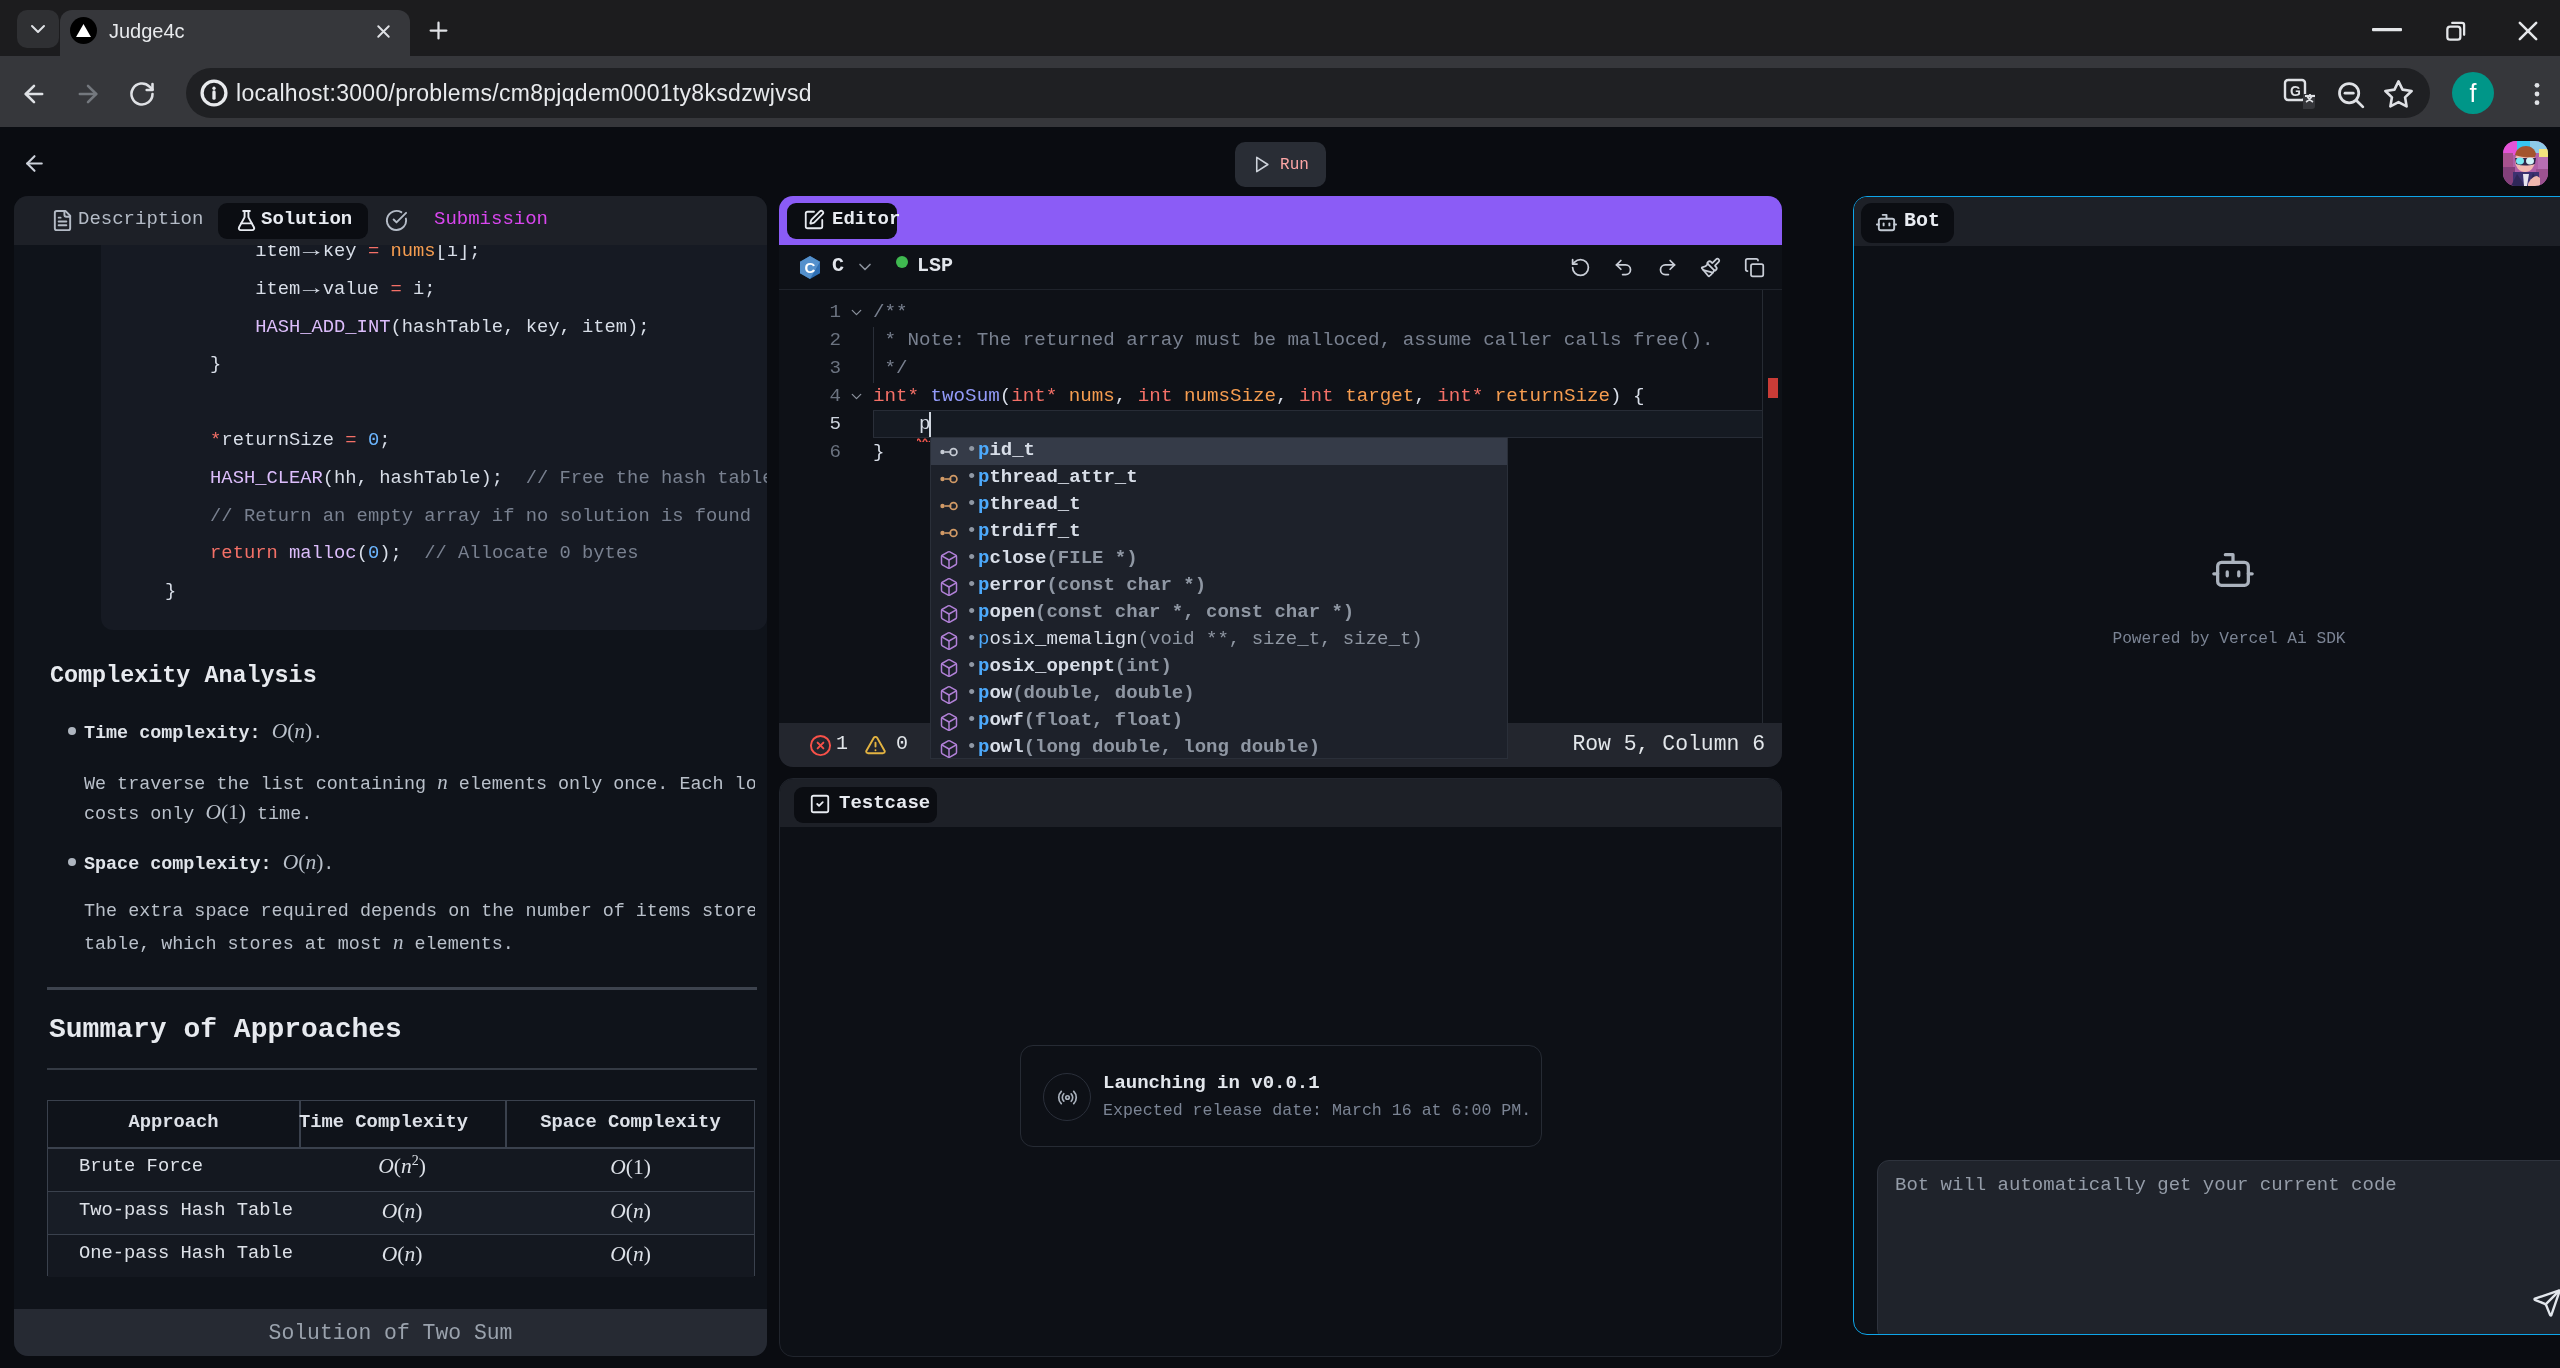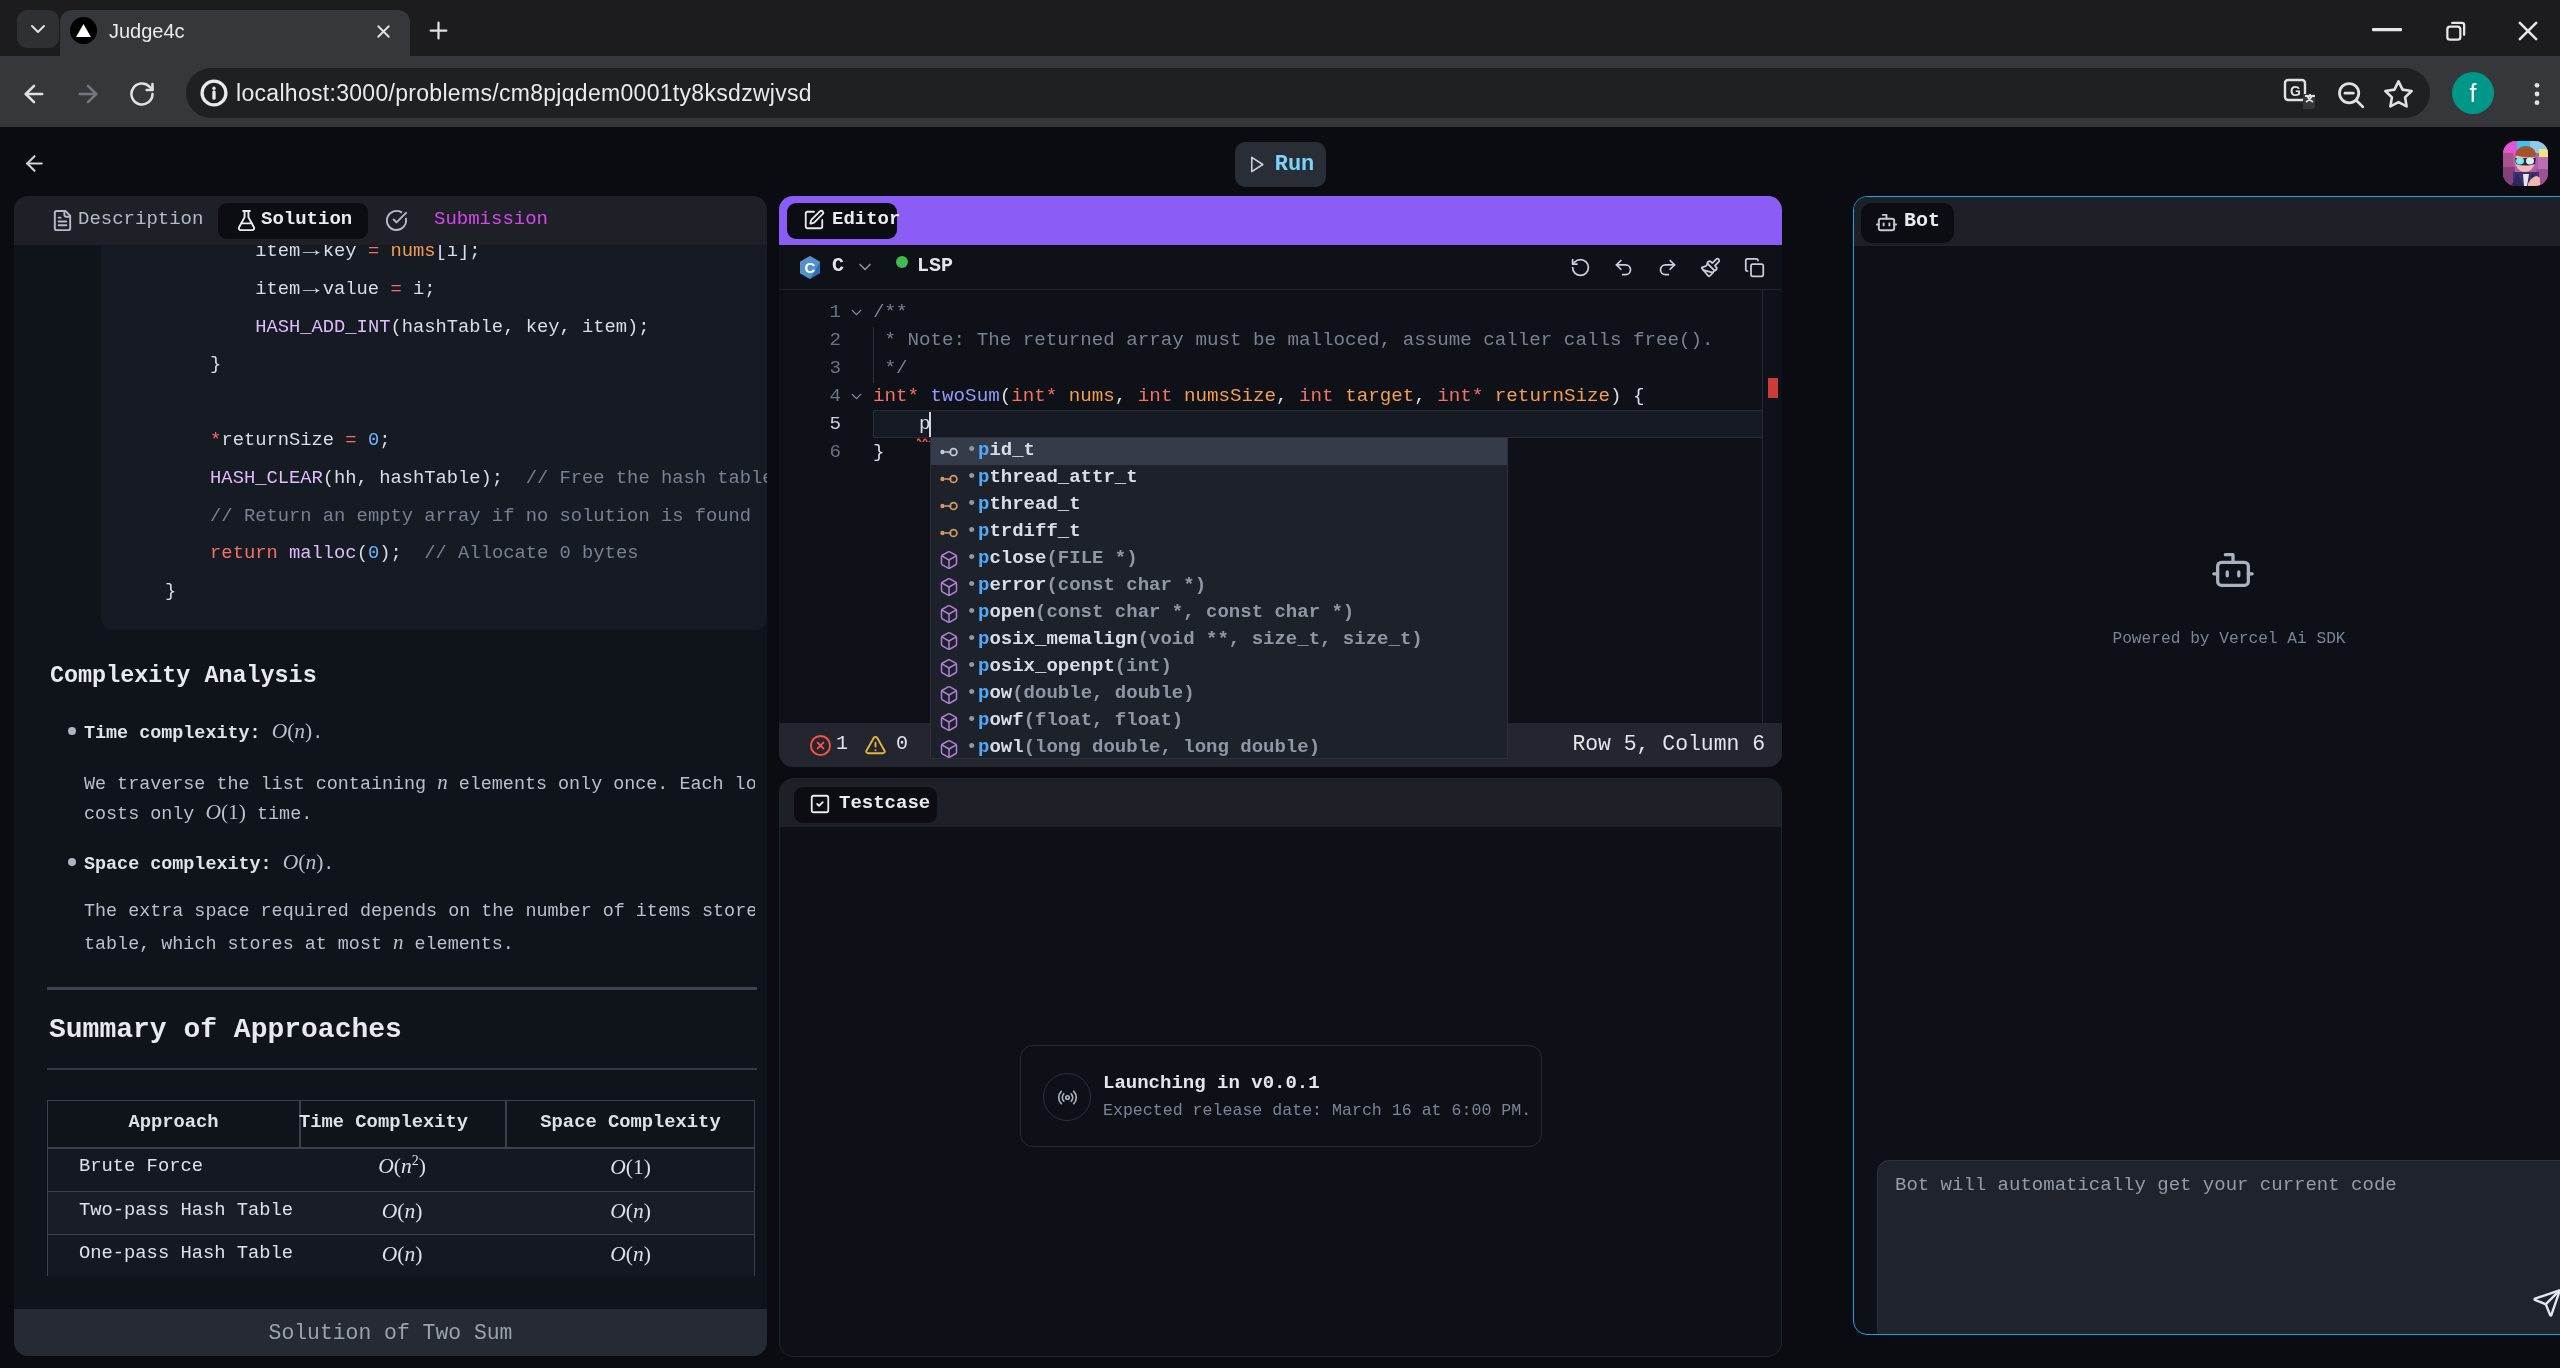--- a/index.html
+++ b/index.html
@@ -98,21 +98,21 @@
 
 <div class="a" style="left:0;top:127px;width:2560px;height:1241px;background:#0a0c11"></div>
 <svg class="a ic" style="left:22px;top:151px;stroke:#ccd1da;stroke-width:2" width="25" height="25" viewBox="0 0 24 24">
     <path d="M19 12H5"></path>
     <path d="m12 19-7-7 7-7"></path>
   </svg>
 <div class="a" style="left:1235px;top:142px;width:91px;height:45px;background:#292d35;border-radius:10px;display:flex;align-items:center;justify-content:center;gap:9px">
 <svg class="ic" style="stroke:#cdd2da;stroke-width:2" width="19" height="19" viewBox="0 0 24 24">
       <path d="m6 3 14 9-14 9z"></path>
     </svg>
-<span style="font-size:22px;font-weight:bold;color:#7dd3fc">Run</span>
+<span style="font-size:16px;font-weight:normal;color:#fca5a5">Run</span>
   </div>
 
 <div class="a" style="left:2503px;top:141px;width:45px;height:45px;border-radius:13px;overflow:hidden">
 <svg width="45" height="45" viewBox="0 0 45 45">
 <rect width="45" height="45" fill="#b05fa8"></rect>
 <rect x="0" y="0" width="16" height="14" fill="#e553d7"></rect>
 <rect x="14" y="0" width="14" height="10" fill="#37c6f0"></rect>
 <rect x="27" y="0" width="18" height="12" fill="#8ecbe8"></rect>
 <rect x="36" y="8" width="9" height="10" fill="#f3e27e"></rect>
 <rect x="0" y="12" width="10" height="16" fill="#a8528e"></rect>
@@ -376,21 +376,21 @@
       <span style="position:absolute;left:35px;top:1px;color:#8f97a3">•</span>
       <span style="position:absolute;left:47px;top:1px;font-weight:bold"><span style="color:#4daafc">p</span><span style="color:#d8dee8">open</span><span style="color:#8f97a3">(const char *, const char *)</span></span>
     </div>
 <div style="position:absolute;left:0;top:189px;width:100%;height:27px">
       <svg style="position:absolute;left:8px;top:4px" width="20" height="20" viewBox="0 0 24 24" fill="none" stroke="#b180d7" stroke-width="1.8" stroke-linejoin="round">
         <path d="M21 8a2 2 0 0 0-1-1.73l-7-4a2 2 0 0 0-2 0l-7 4A2 2 0 0 0 3 8v8a2 2 0 0 0 1 1.73l7 4a2 2 0 0 0 2 0l7-4A2 2 0 0 0 21 16Z"></path>
         <path d="m3.3 7 8.7 5 8.7-5"></path>
         <path d="M12 22V12"></path>
       </svg>
       <span style="position:absolute;left:35px;top:1px;color:#8f97a3">•</span>
-      <span style="position:absolute;left:47px;top:1px;font-weight:bold"><span style="color:#4daafc">p</span><span style="color:#d8dee8">osix_memalign</span><span style="color:#8f97a3">(void **, size_t, size_t)</span></span>
+      <span style="position:absolute;left:47px;top:1px;font-weight:normal"><span style="color:#4daafc">p</span><span style="color:#d8dee8">osix_memalign</span><span style="color:#8f97a3">(void **, size_t, size_t)</span></span>
     </div>
 <div style="position:absolute;left:0;top:216px;width:100%;height:27px">
       <svg style="position:absolute;left:8px;top:4px" width="20" height="20" viewBox="0 0 24 24" fill="none" stroke="#b180d7" stroke-width="1.8" stroke-linejoin="round">
         <path d="M21 8a2 2 0 0 0-1-1.73l-7-4a2 2 0 0 0-2 0l-7 4A2 2 0 0 0 3 8v8a2 2 0 0 0 1 1.73l7 4a2 2 0 0 0 2 0l7-4A2 2 0 0 0 21 16Z"></path>
         <path d="m3.3 7 8.7 5 8.7-5"></path>
         <path d="M12 22V12"></path>
       </svg>
       <span style="position:absolute;left:35px;top:1px;color:#8f97a3">•</span>
       <span style="position:absolute;left:47px;top:1px;font-weight:bold"><span style="color:#4daafc">p</span><span style="color:#d8dee8">osix_openpt</span><span style="color:#8f97a3">(int)</span></span>
     </div>

